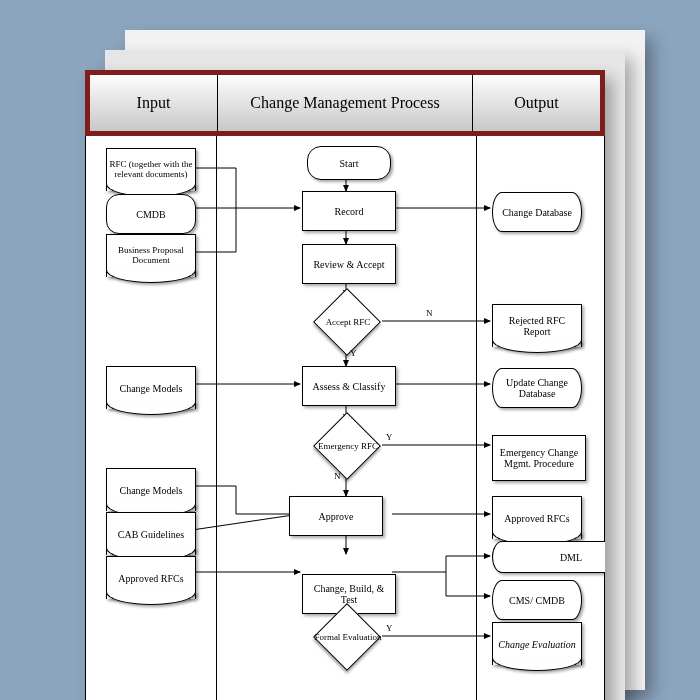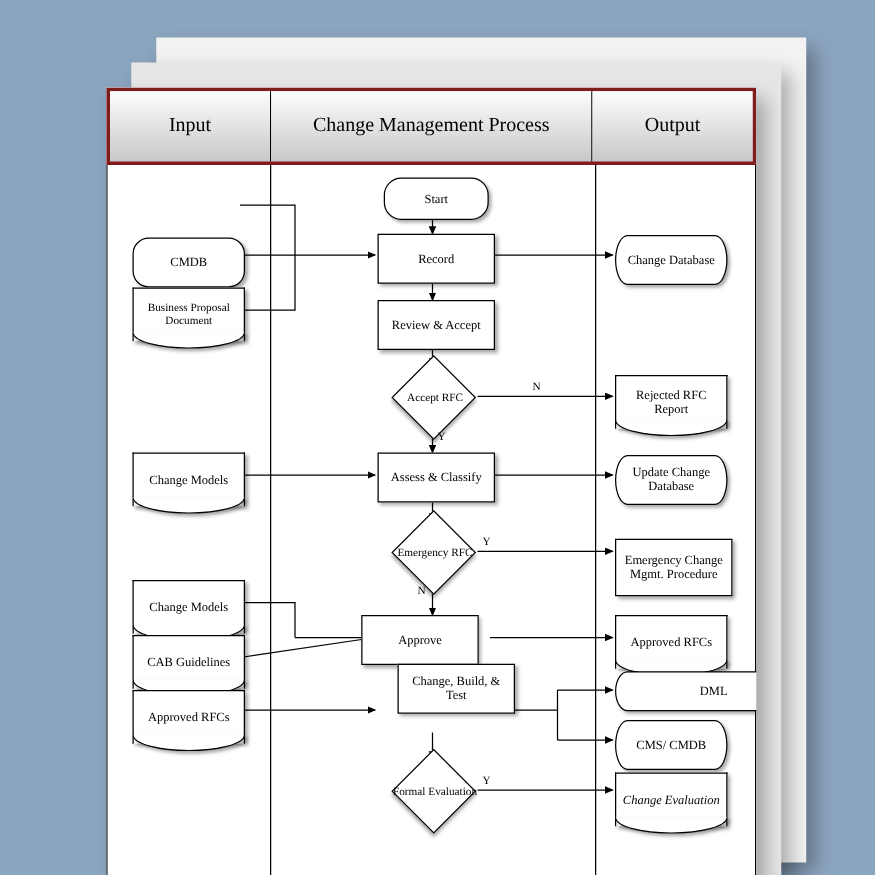--- a/index.html
+++ b/index.html
@@ -21,21 +21,21 @@
     background: #fff;
     box-shadow: 8px 8px 15px rgba(0,0,0,0.3);
   }
   .page.back2 { left: 70px; top: -10px; width: 520px; height: 660px; background:#f2f2f2;}
   .page.back1 { left: 50px; top: 10px;  width: 520px; height: 660px; background:#e6e6e6;}
   .page.front { left: 30px; top: 30px;  width: 520px; height: 660px; background:#fff; overflow:hidden;}
   
   .header-row {
     display: flex;
     height: 56px;
-    border: 3px solid #7f1d1d;
+    border: 5px solid #7f1d1d;
   }
   .hcell {
     display:flex; align-items:center; justify-content:center;
     font-size: 16px;
     background: linear-gradient(#fdfdfd,#c8c8c8);
     border-right:1px solid #000;
   }
   .hcell:last-child{border-right:none;}
   .hcell.input  { width:130px;}
   .hcell.process{ width:260px;}
@@ -134,41 +134,42 @@
         <line x1="106" y1="436" x2="214" y2="436"></line>
 
         <polyline class="plain" points="306,436 360,436 360,420"></polyline>
         <polyline points="360,420 404,420"></polyline>
         <polyline class="plain" points="360,436 360,460"></polyline>
         <polyline points="360,460 404,460"></polyline>
 
         <polyline points="296,500 404,500"></polyline>
       </svg>
 
+      <div class="shape doc" style="left:20px;top:12px;font-size:9px;">RFC (together with the relevant documents)</div>
       <div class="shape db" style="left:20px;top:58px;border-radius:13px;">CMDB</div>
       <div class="shape doc" style="left:20px;top:98px;font-size:9px;">Business Proposal Document</div>
       <div class="shape doc" style="left:20px;top:230px;">Change Models</div>
       <div class="shape doc" style="left:20px;top:332px;">Change Models</div>
       <div class="shape doc" style="left:20px;top:376px;">CAB Guidelines</div>
       <div class="shape doc" style="left:20px;top:420px;">Approved RFCs</div>
 
       <div class="shape terminator" style="left:221px;top:10px;">Start</div>
       <div class="shape rect" style="left:216px;top:55px;">Record</div>
       <div class="shape rect" style="left:216px;top:108px;">Review &amp; Accept</div>
       <div class="shape diamond" style="left:225px;top:160px;">
         <div class="dwrap"></div>
           <div class="dlabel">Accept RFC</div>
       </div>
       <div class="shape rect" style="left:216px;top:230px;">Assess &amp; Classify</div>
       <div class="shape diamond" style="left:225px;top:284px;">
         <div class="dwrap"></div>
           <div class="dlabel">Emergency RFC</div>
       </div>
       <div class="shape rect" style="left:203px;top:360px;">Approve</div>
-      <div class="shape rect" style="left:216px;top:399px;margin-left:16px;">Change, Build, &amp; Test</div>
+      <div class="shape rect" style="left:216px;top:438px;">Change, Build, &amp; Test</div>
       <div class="shape diamond" style="left:225px;top:475px;">
         <div class="dwrap"></div>
           <div class="dlabel">Formal Evaluation</div>
       </div>
 
       <span class="edge-label" style="left:340px;top:172px;">N</span>
       <span class="edge-label" style="left:264px;top:212px;">Y</span>
       <span class="edge-label" style="left:300px;top:296px;">Y</span>
       <span class="edge-label" style="left:248px;top:335px;">N</span>
       <span class="edge-label" style="left:300px;top:487px;">Y</span>

